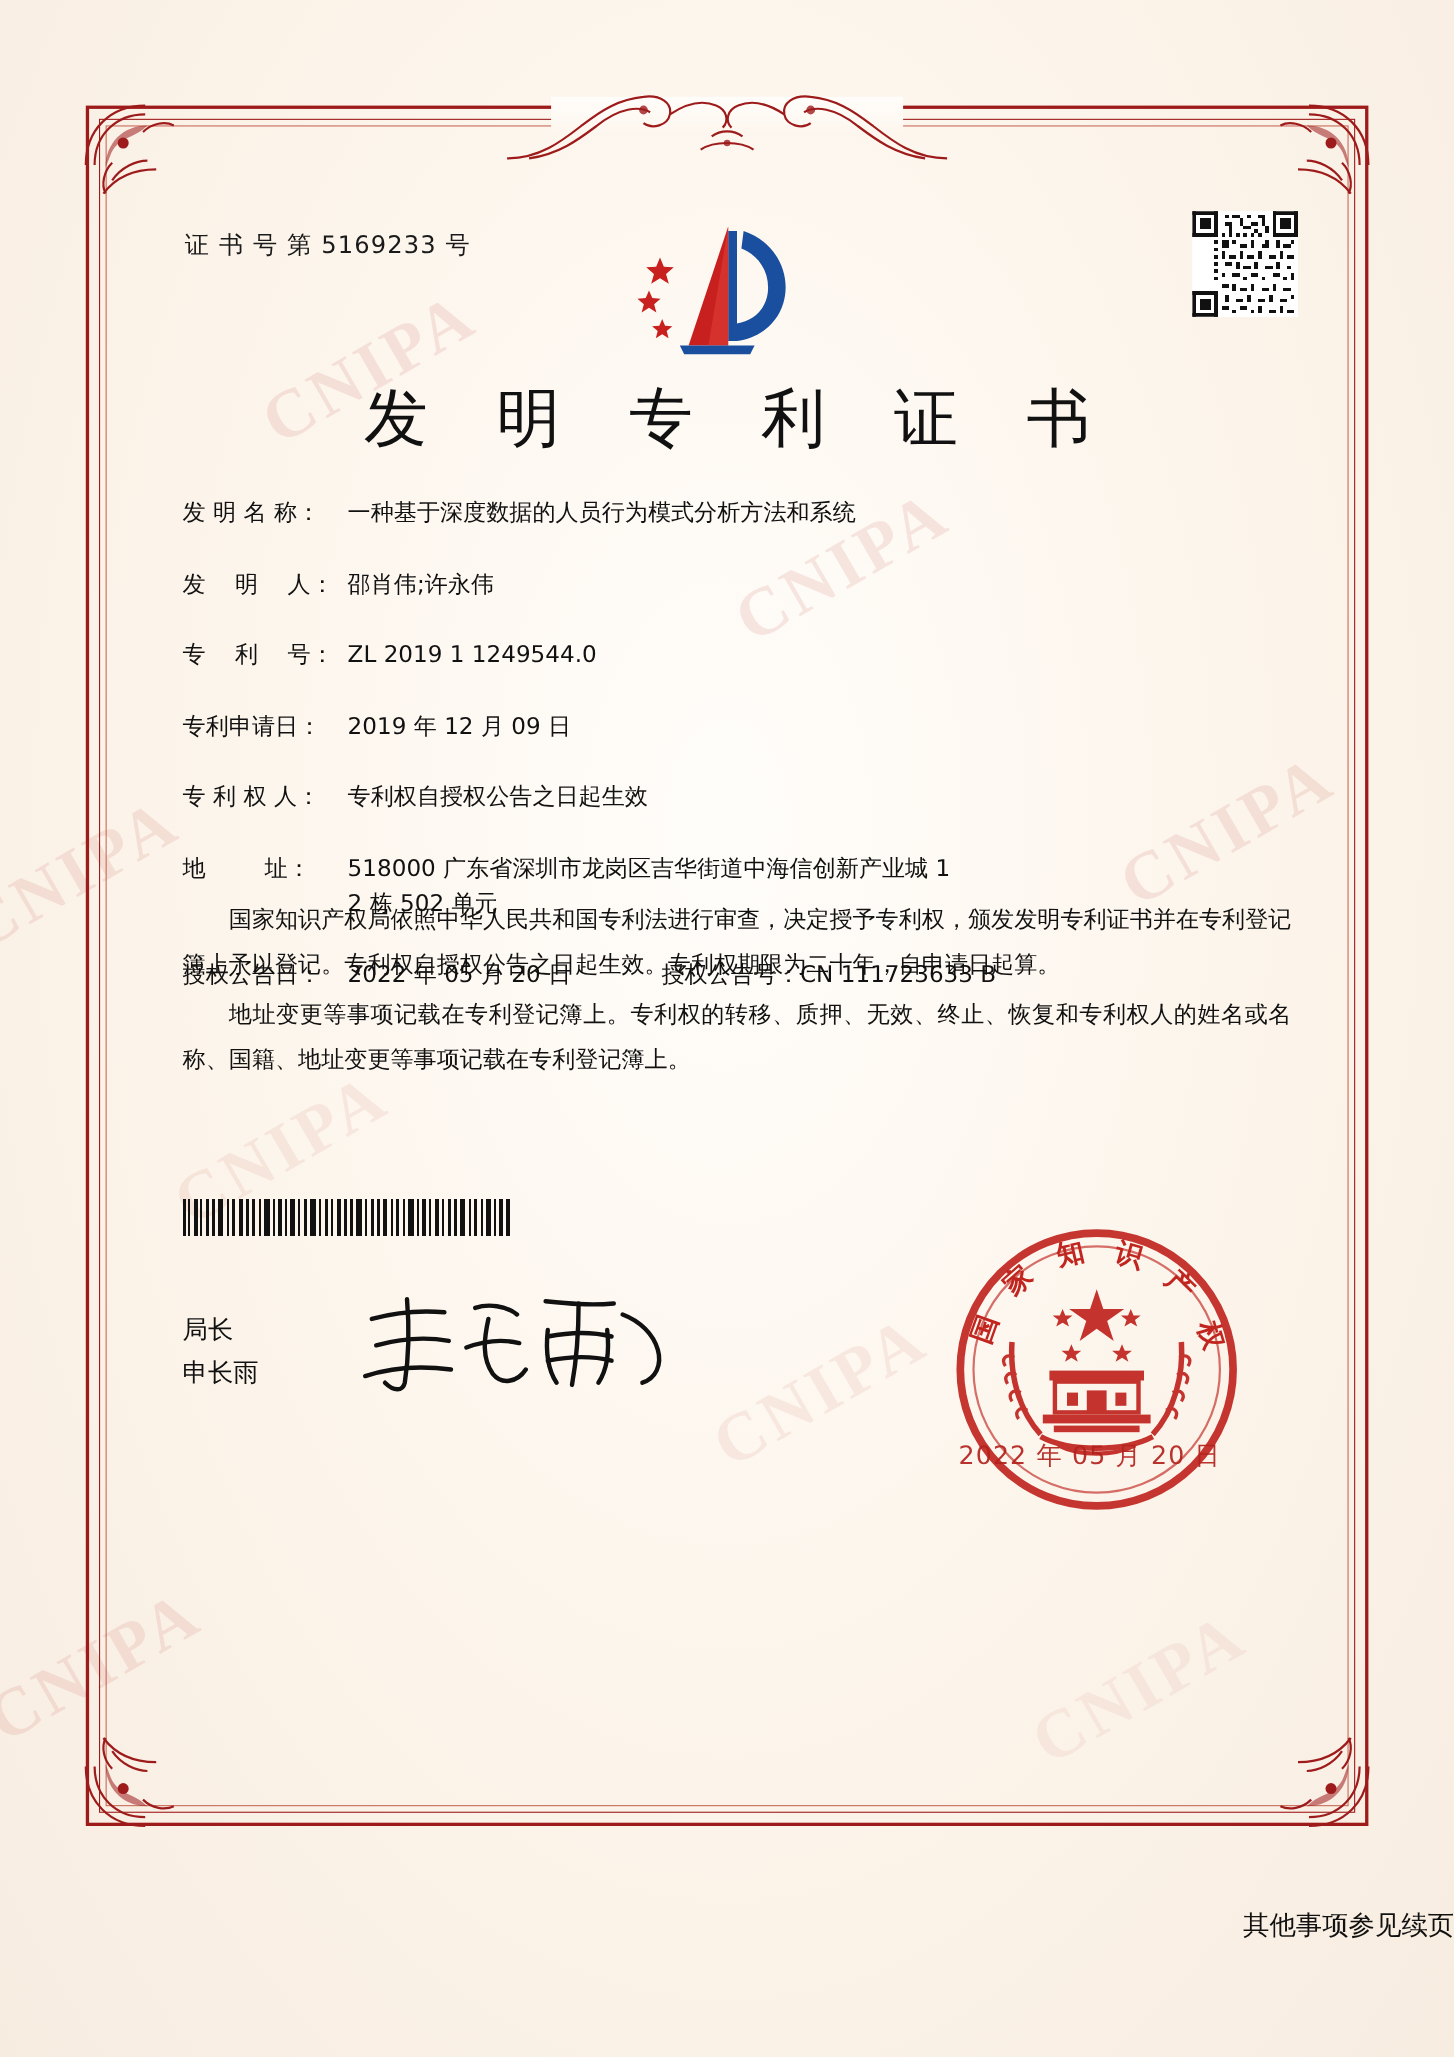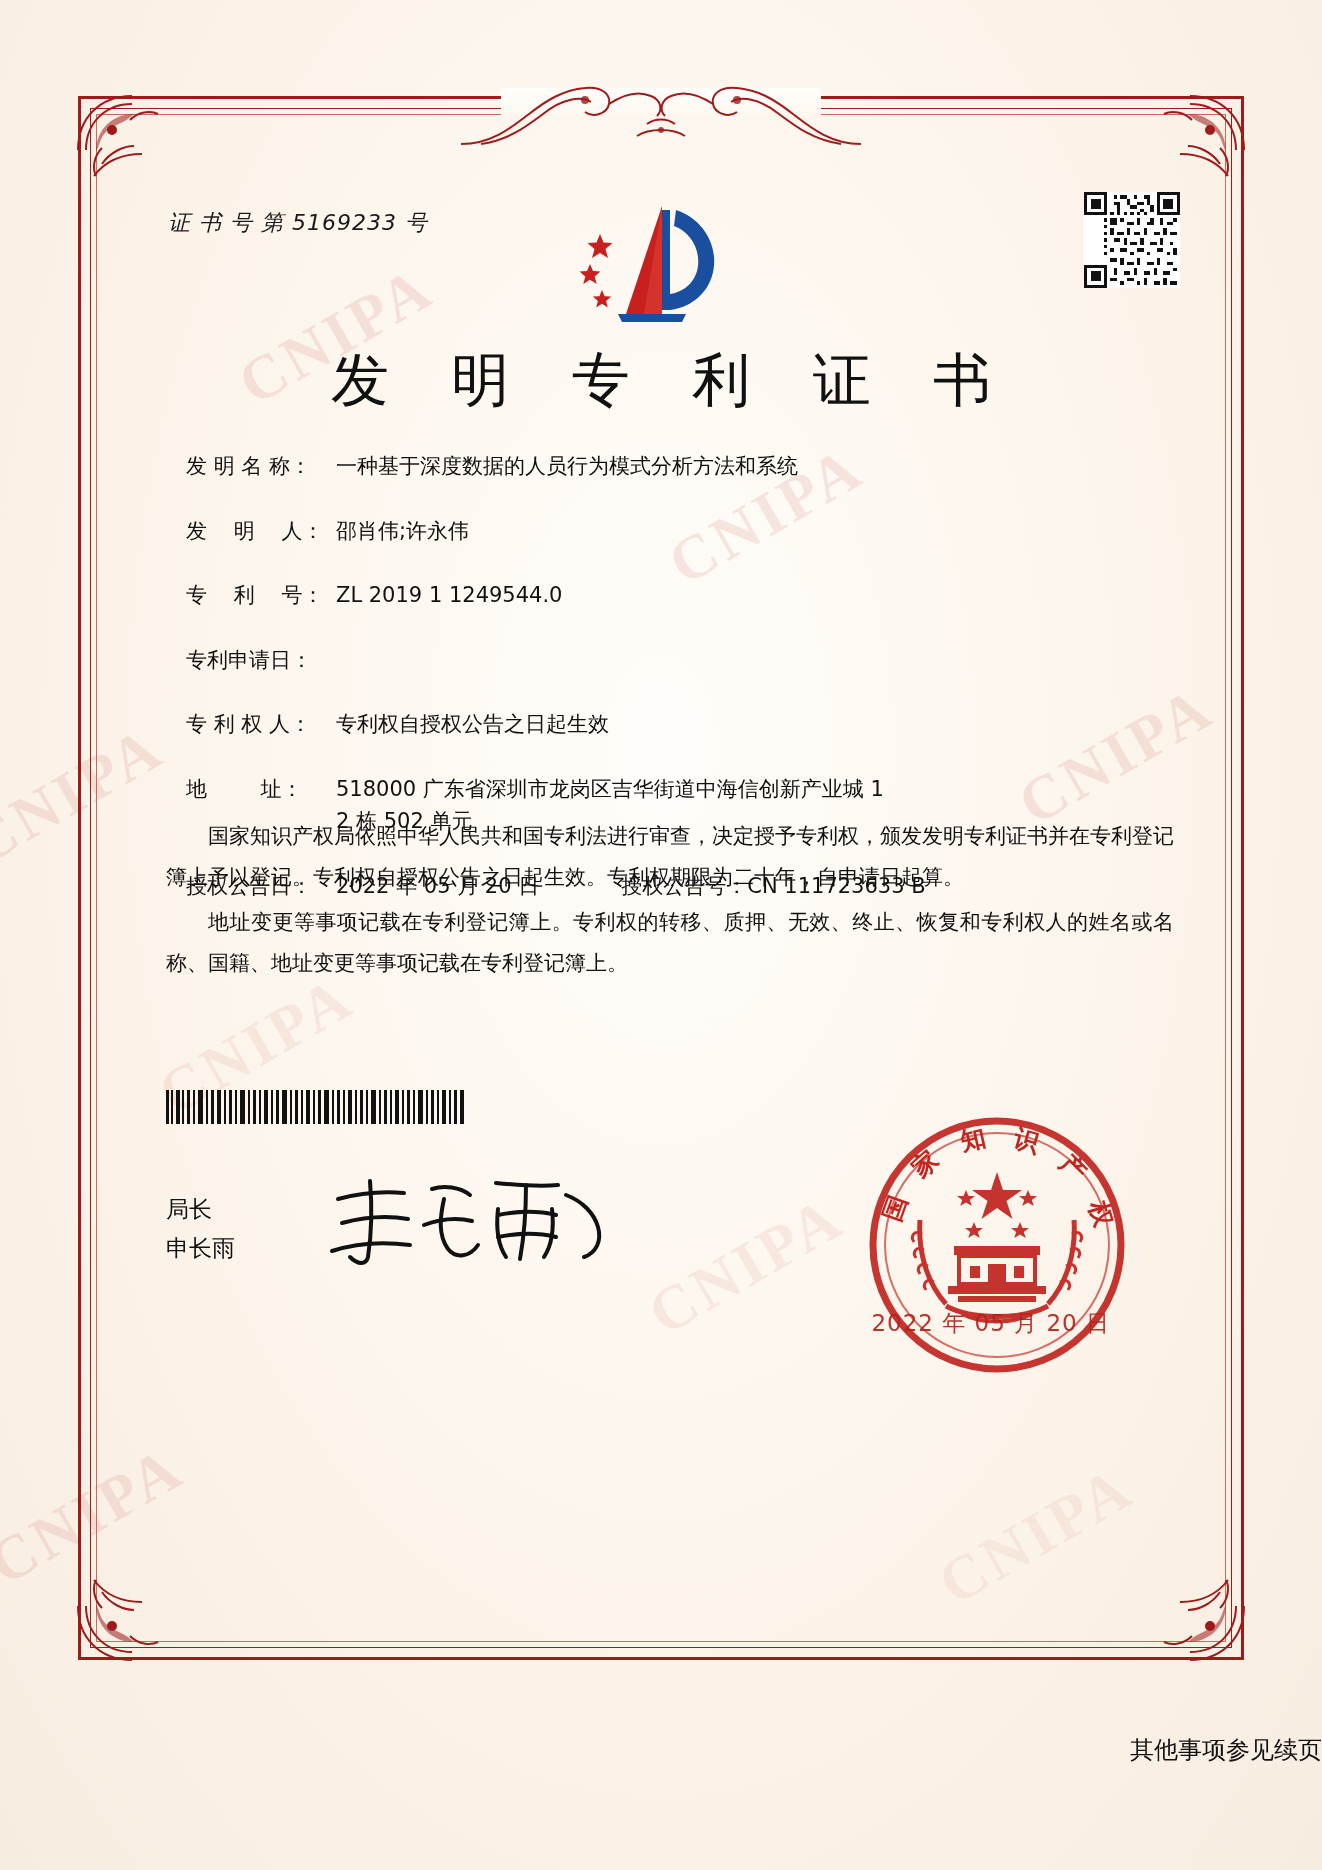--- a/index.html
+++ b/index.html
@@ -101,21 +101,20 @@
     left: 120px; top: 130px; right: 120px; bottom: 240px;
   }
 
   .cert-no {
     position: absolute;
     left: 48px; top: 78px;
     font-size: 22px;
     color: #1a1a1a;
     letter-spacing: 1px;
     font-family: "DejaVu Sans", "Liberation Sans", sans-serif;
-    font-style: italic;
   }
 
   
   .qr {
     position: absolute;
     right: 22px; top: 62px;
     width: 96px; height: 96px;
     background: #fff;
   }
   .qr svg { display: block; }
@@ -153,21 +152,20 @@
   .field-row {
     display: flex;
     align-items: flex-start;
     margin-bottom: 32px;
     line-height: 1.55;
   }
   .field-label {
     width: 150px;
     flex: none;
     white-space: pre;
-    margin-left: 20px;
   }
   .field-value {
     flex: 1;
     white-space: pre-wrap;
   }
   .field-row.two-col .field-value { flex: none; }
   .second-label {
     margin-left: 82px;
     white-space: pre;
   }
@@ -497,20 +495,21 @@
       <div class="field-row">
         <div class="field-label">发    明    人：</div>
         <div class="field-value">邵肖伟;许永伟</div>
       </div>
       <div class="field-row">
         <div class="field-label">专    利    号：</div>
         <div class="field-value">ZL 2019 1 1249544.0</div>
       </div>
       <div class="field-row">
         <div class="field-label">专利申请日：</div>
+        <div class="field-value">2019 年 12 月 09 日</div>
       </div>
       <div class="field-row">
         <div class="field-label">专 利 权 人：</div>
         <div class="field-value">专利权自授权公告之日起生效</div>
       </div>
       <div class="field-row">
         <div class="field-label">地        址：</div>
         <div class="field-value">518000 广东省深圳市龙岗区吉华街道中海信创新产业城 1
 2 栋 502 单元</div>
       </div>

